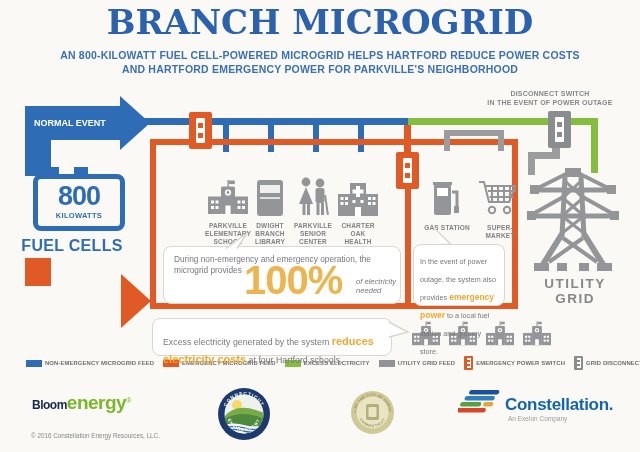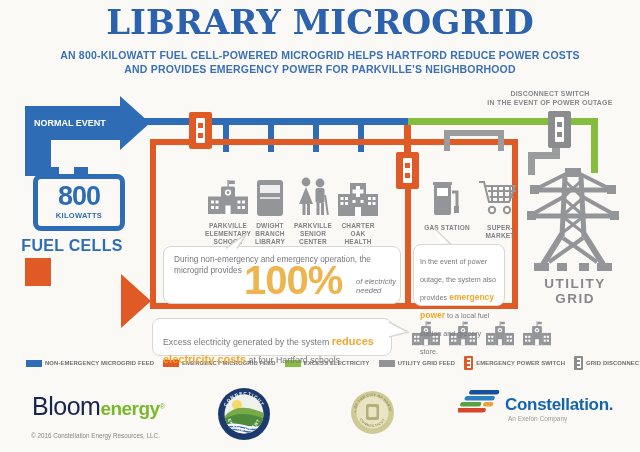--- a/index.html
+++ b/index.html
@@ -47,21 +47,21 @@
   .legend{position:absolute;left:26px;top:356px;display:flex;align-items:center;gap:9px;}
   .lg-item{display:flex;align-items:center;gap:3px;}
   .lg-item span.txt{font-size:5.9px;font-weight:bold;color:#6d6e71;white-space:nowrap;letter-spacing:.1px;}
   .lg-swatch{width:16px;height:7px;}
   .lg-sw{width:9px;height:14px;border-radius:1px;display:flex;align-items:center;justify-content:center;}
   .lg-sw .lg-slot{width:4px;height:10px;background:#fff;display:flex;flex-direction:column;justify-content:space-evenly;align-items:center;}
   .lg-sw .lg-slot i{display:block;width:2.5px;height:2.5px;}
   .lg-sw.o{background:#e05a26;} .lg-sw.o i{background:#e05a26;}
   .lg-sw.g{background:#8a8c8e;} .lg-sw.g i{background:#8a8c8e;}
   
-  .bloom1{color:#16254f;font-weight:normal;font-size:25px;letter-spacing:-.5px;text-align:center;}
+  .bloom1{color:#16254f;font-weight:bold;font-size:12px;letter-spacing:-.5px;text-align:center;}
   .bloom2{color:#78b829;font-weight:bold;font-size:19px;letter-spacing:-.5px;}
   .copyright{font-size:6.3px;color:#85878a;}
   .constext{color:#1565ad;font-weight:bold;font-size:17px;letter-spacing:-.3px;}
   .exelon{font-size:6.5px;color:#9a9b9d;}
   .gridlbl{font-weight:bold;color:#85878a;font-size:13.5px;letter-spacing:1.5px;line-height:15px;text-align:center;}
   .disc{font-weight:bold;color:#85878a;font-size:7px;line-height:9px;text-align:center;letter-spacing:.2px;}
 </style>
 </head>
 <body>
 
@@ -85,23 +85,23 @@
           <rect x="29.5" y="20.5" width="3" height="3"></rect>
             <rect x="34" y="20.5" width="3" height="3"></rect>
           <rect x="29.5" y="26" width="3" height="3"></rect>
             <rect x="34" y="26" width="3" height="3"></rect>
           <rect x="17.4" y="25.5" width="5.2" height="8.5"></rect>
         </g>
       </symbol>
     </defs>
   </svg>
 
-  <div class="abs title">LIBRARY MICROGRID</div>
+  <div class="abs title">BRANCH MICROGRID</div>
   <div class="abs sub" style="top:49px;">AN 800-KILOWATT FUEL CELL-POWERED MICROGRID HELPS HARTFORD REDUCE POWER COSTS</div>
-  <div class="abs sub" style="top:63px;">AND PROVIDES EMERGENCY POWER FOR PARKVILLE'S NEIGHBORHOOD</div>
+  <div class="abs sub" style="top:63px;">AND HARTFORD EMERGENCY POWER FOR PARKVILLE'S NEIGHBORHOOD</div>
 
   <div class="abs blue" style="left:25px;top:140px;width:26px;height:36px;"></div>
   <div class="abs blue arr-body" style="left:25px;top:106px;width:95px;">
     <span class="arr-label" style="font-size:9px;padding-left:9px;">NORMAL EVENT</span>
   </div>
   <div class="abs tri" style="left:120px;top:96px;border-top:27px solid transparent;border-bottom:27px solid transparent;border-left:30px solid #2e6db6;"></div>
 
   <div class="abs" style="left:45px;top:167px;width:14px;height:8px;background:#2e6db6;"></div>
   <div class="abs" style="left:74px;top:167px;width:14px;height:8px;background:#2e6db6;"></div>
   <div class="abs" style="left:33px;top:174px;width:92px;height:57px;border:5px solid #2e6db6;border-radius:8px;box-sizing:border-box;background:#faf9f5;text-align:center;">

